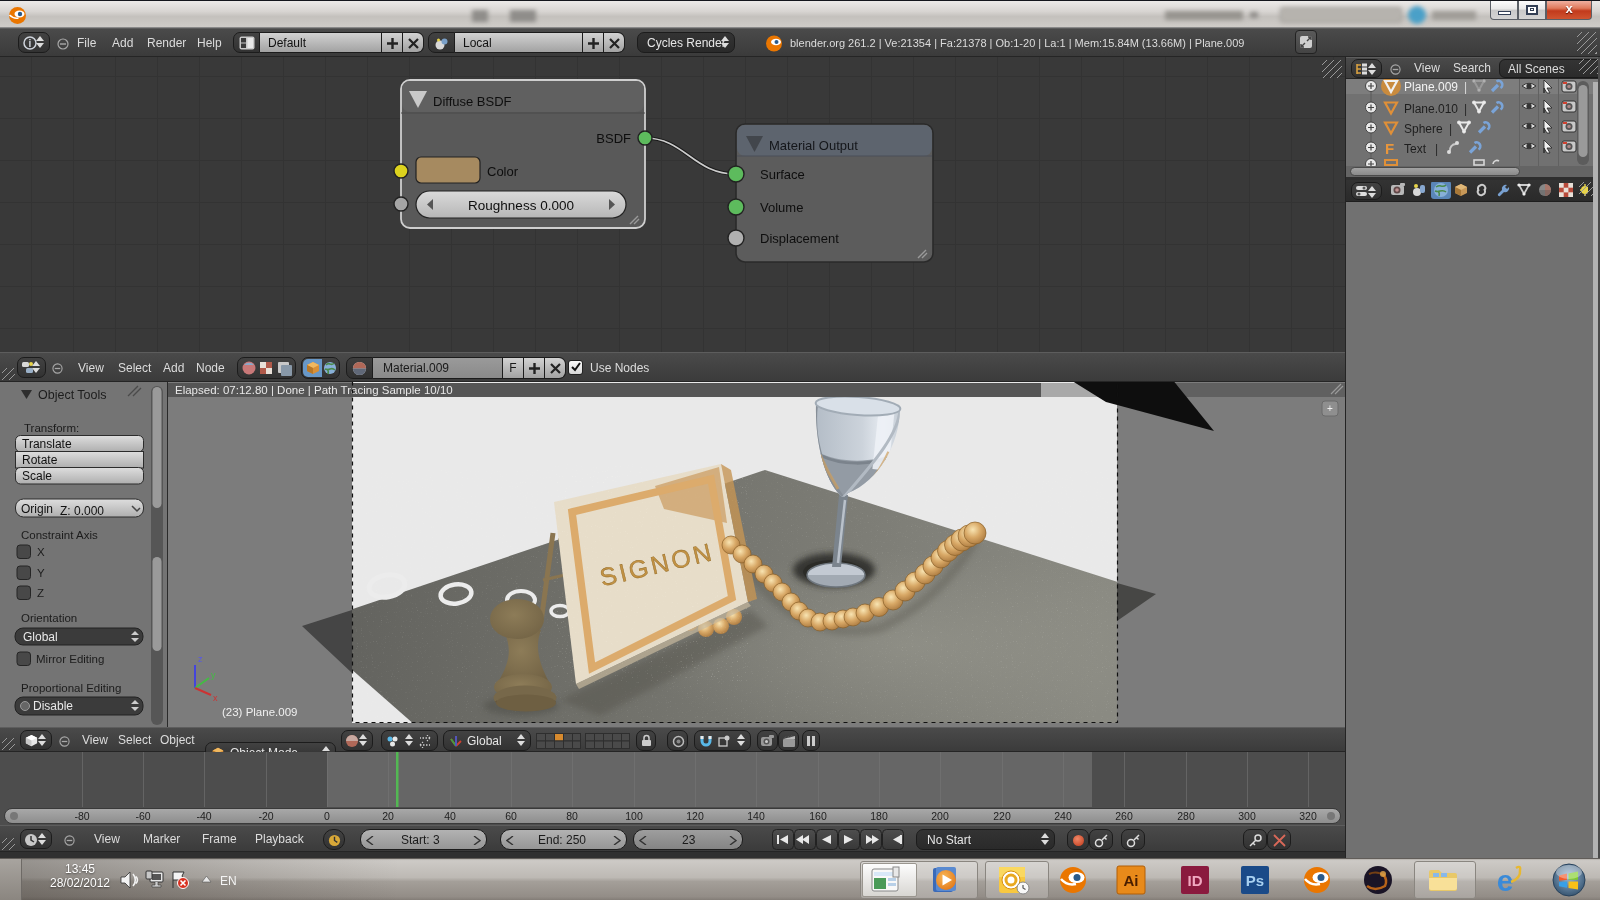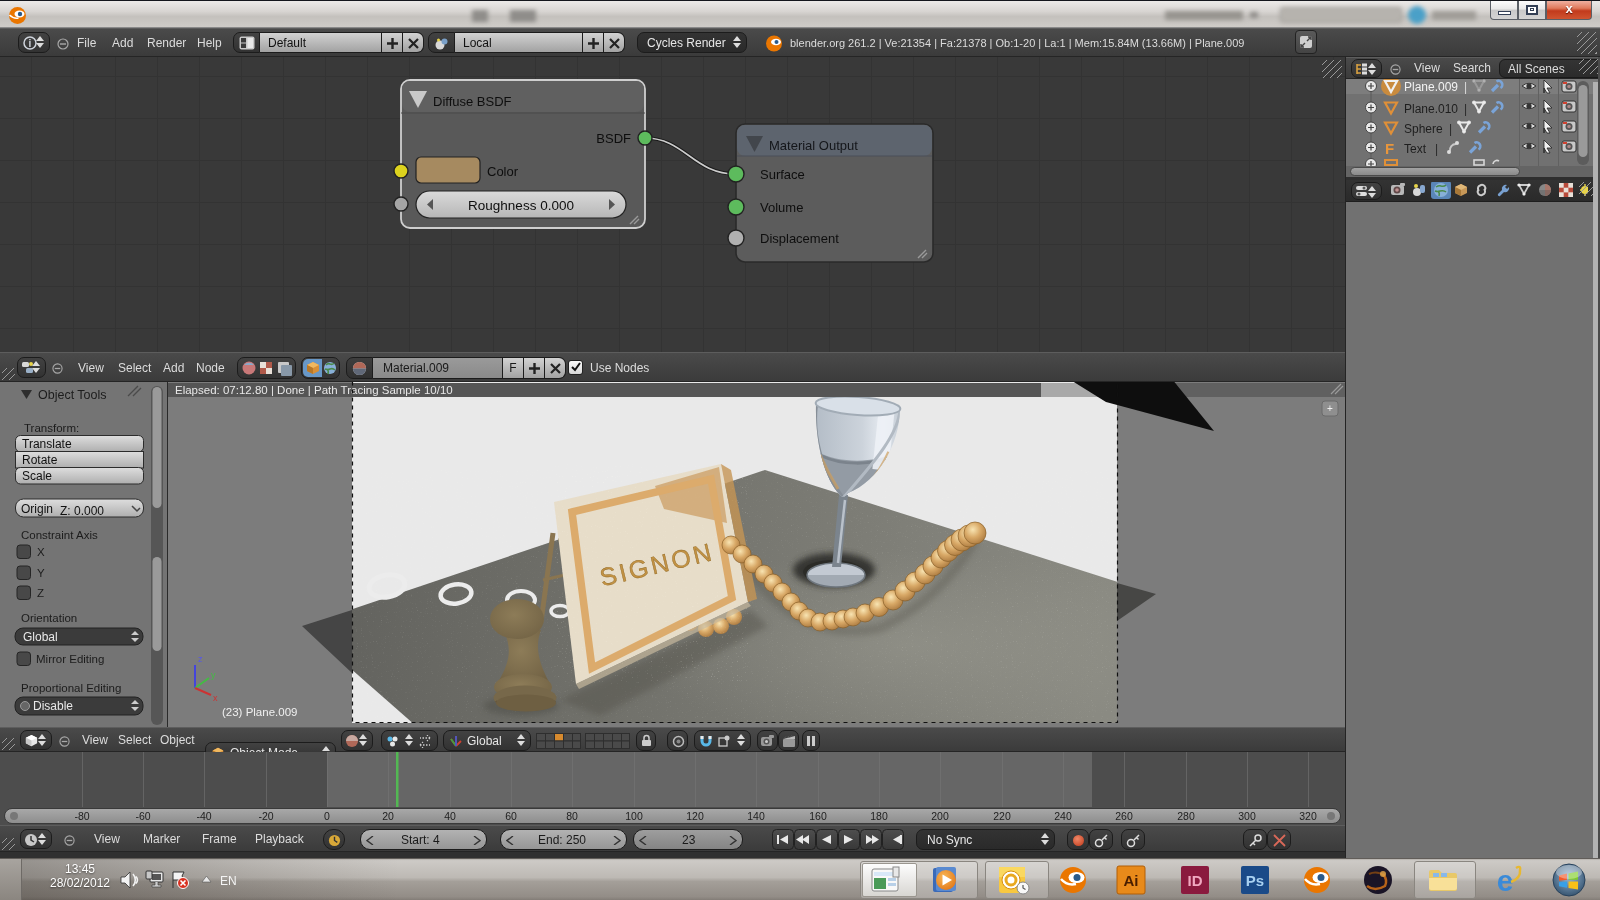--- a/index.html
+++ b/index.html
@@ -110,21 +110,21 @@
     <div class="lt abs" style="left:583px;top:3px;width:21px;height:21px;border-left:none">
         <svg class="abs" style="left:4px;top:4px" width="13" height="13" viewBox="0 0 13 13">
           <path d="M6.5 1 v11 M1 6.5 h11" stroke="#222" stroke-width="2.4"></path>
         </svg>
       </div>
     <div class="lt abs" style="left:604px;top:3px;width:21px;height:21px;border-left:none;border-radius:0 7px 7px 0">
         <svg class="abs" style="left:4px;top:4px" width="13" height="13" viewBox="0 0 13 13">
           <path d="M2 2 L11 11 M11 2 L2 11" stroke="#222" stroke-width="2.2"></path>
         </svg>
       </div>
-    <div class="dk abs" style="left:637px;top:3px;width:110px;height:21px;background:linear-gradient(#333,#2a2a2a)">
+    <div class="dk abs" style="left:637px;top:3px;width:98px;height:21px;background:linear-gradient(#333,#2a2a2a)">
         <span style="position:absolute;left:9px;top:3px">Cycles Render</span>
         <div class="udar"></div>
       </div>
     <svg class="abs" style="left:765px;top:6px" width="19" height="17" viewBox="0 0 19 17">
         <circle cx="9" cy="8.5" r="8" fill="#ea7600"></circle>
         <ellipse cx="11" cy="7" rx="5" ry="3.2" fill="#fff"></ellipse>
         <circle cx="11.5" cy="7" r="2" fill="#2a5a8a"></circle>
       </svg>
     <div class="mtxt abs" style="left:790px;top:8px;font-size:11px">blender.org 261.2 | Ve:21354 | Fa:21378 | Ob:1-20 | La:1 | Mem:15.84M (13.66M) | Plane.009</div>
     <div class="abs" style="left:1295px;top:1px;width:22px;height:24px;background:linear-gradient(#5a5a5a,#444);border:1px solid #222;border-radius:4px">
@@ -656,21 +656,21 @@
     <div class="mtxt abs" style="left:143px;top:6px">Marker</div>
     <div class="mtxt abs" style="left:202px;top:6px">Frame</div>
     <div class="mtxt abs" style="left:255px;top:6px">Playback</div>
     <div class="dk abs" style="left:323px;top:3px;width:22px;height:21px;border-radius:10px">
         <svg class="abs" style="left:4px;top:4px" width="13" height="13" viewBox="0 0 14 14">
           <circle cx="7" cy="7" r="6" fill="#d8a838"></circle>
           <path d="M7 3 V7 L10 9" stroke="#333" stroke-width="1.5" fill="none"></path>
         </svg>
       </div>
     <div class="lt abs" style="left:360px;top:3px;width:127px;height:21px;border-radius:10px;background:linear-gradient(#b2b2b2,#969696)">
-        <span style="position:absolute;left:40px;top:3px;color:#1a1a1a">Start: 4</span>
+        <span style="position:absolute;left:40px;top:3px;color:#1a1a1a">Start: 3</span>
         <svg class="abs" style="left:5px;top:6px" width="8" height="9">
           <path d="M7 0 L1 4.5 L7 9" stroke="#333" stroke-width="1.4" fill="none"></path>
         </svg>
         <svg class="abs" style="right:5px;top:6px" width="8" height="9">
           <path d="M1 0 L7 4.5 L1 9" stroke="#333" stroke-width="1.4" fill="none"></path>
         </svg>
       </div>
     <div class="lt abs" style="left:500px;top:3px;width:127px;height:21px;border-radius:10px;background:linear-gradient(#b2b2b2,#969696)">
         <span style="position:absolute;left:37px;top:3px;color:#1a1a1a">End: 250</span>
         <svg class="abs" style="left:5px;top:6px" width="8" height="9">
@@ -709,21 +709,21 @@
         </g>
       </g>
       <defs>
           <linearGradient id="pbg" x1="0" y1="0" x2="0" y2="1">
             <stop offset="0" stop-color="#4e4e4e"></stop>
             <stop offset="1" stop-color="#383838"></stop>
           </linearGradient>
         </defs>
     </svg>
     <div class="dk abs" style="left:916px;top:3px;width:139px;height:21px;background:linear-gradient(#333,#2a2a2a)">
-        <span style="position:absolute;left:10px;top:3px">No Sync</span>
+        <span style="position:absolute;left:10px;top:3px">No Start</span>
         <div class="udar"></div>
       </div>
     <div class="dk abs" style="left:1067px;top:3px;width:22px;height:21px">
         <div class="abs" style="left:5px;top:5px;width:11px;height:11px;border-radius:50%;background:radial-gradient(circle at 40% 35%,#f08868,#c03818)"></div>
       </div>
     <div class="dk abs" style="left:1089px;top:3px;width:24px;height:21px">
         <svg class="abs" style="left:4px;top:3px" width="15" height="15" viewBox="0 0 15 15">
           <circle cx="5" cy="10" r="3.5" fill="none" stroke="#ddd" stroke-width="1.5"></circle>
           <path d="M8 7 L13 2 M10.5 4.5 l2 2" stroke="#ddd" stroke-width="1.5" fill="none"></path>
         </svg>

